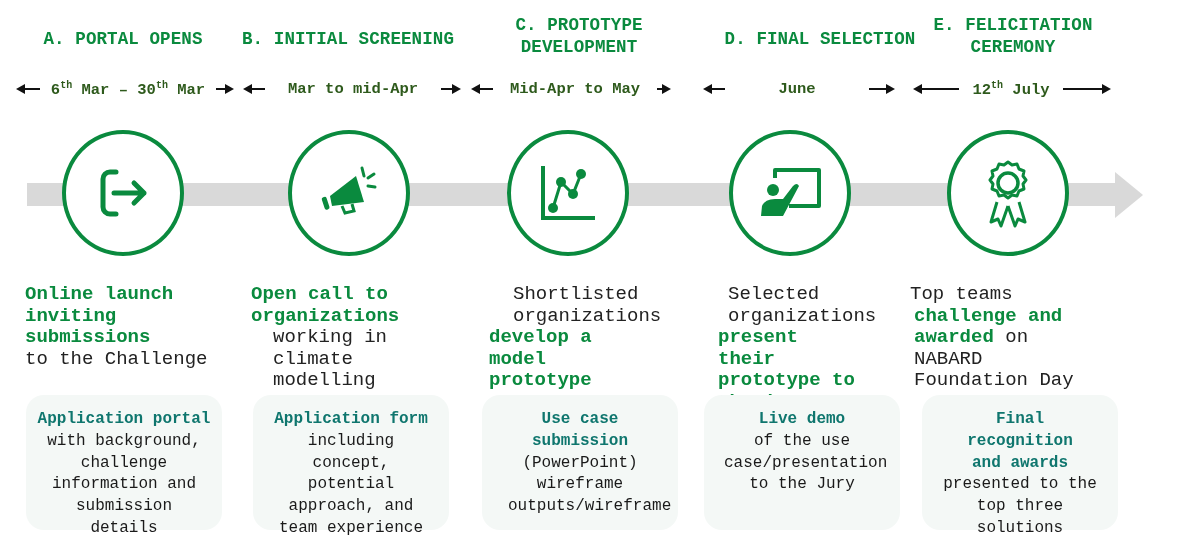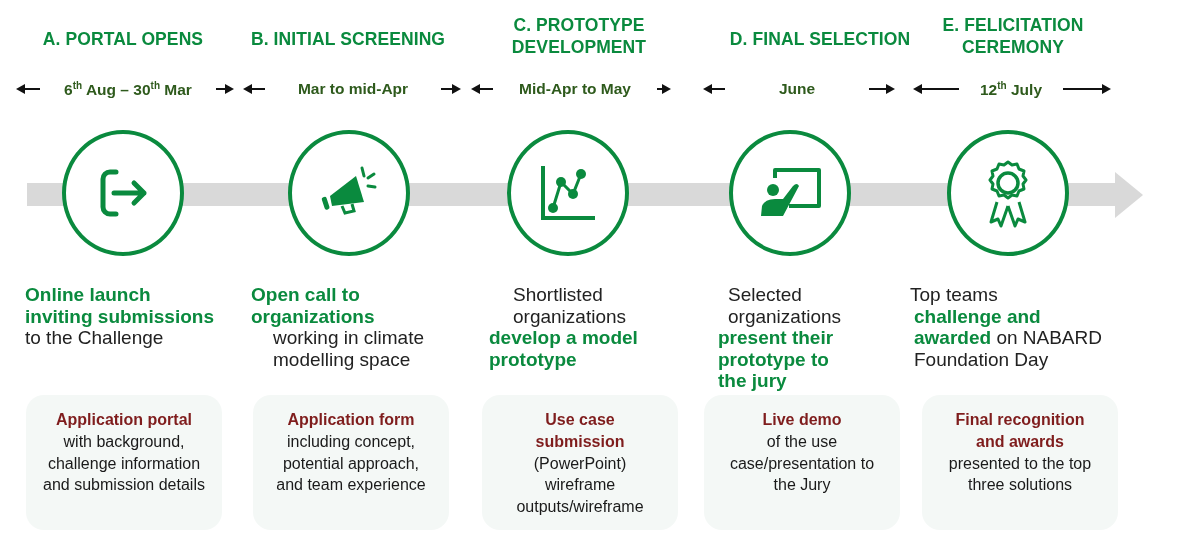--- a/index.html
+++ b/index.html
@@ -1,17 +1,17 @@
 <!DOCTYPE html>
 <html><head>
 <meta charset="utf-8">
 <style>
   html, body { margin:0; padding:0; background:#ffffff; }
   body { width:1200px; height:547px; position:relative; overflow:hidden; font-family:"Liberation Sans", sans-serif; }
-  .stage { position:absolute; left:0; top:0; width:1152px; height:547px; }
+  .stage { position:absolute; left:0; top:0; width:1152px; height:547px;font-family:Liberation Mono, monospace; }
 
   .title { position:absolute; width:220px; text-align:center; color:#0a8a3e; font-weight:bold; font-size:17.5px; line-height:22px; letter-spacing:0.1px; }
   .title.one { top:28px; }
   .title.two { top:14px; }
 
   .daterow { position:absolute; top:78px; height:22px; display:flex; align-items:center; justify-content:space-between; color:#2e5a1c; font-weight:bold; font-size:15.5px; }
   .daterow .lbl { white-space:nowrap; }
   .daterow sup { font-size:10px; vertical-align:6px; }
   .arr { display:inline-block; position:relative; height:12px; }
   .arr::before { content:""; position:absolute; top:5px; height:2px; background:#111; }
@@ -24,42 +24,42 @@
   .track { position:absolute; left:27px; top:183px; width:1090px; height:23px; background:#d9d9d9; }
   .track-head { position:absolute; left:1115px; top:172px; width:0; height:0; border-top:23px solid transparent; border-bottom:23px solid transparent; border-left:28px solid #d9d9d9; }
 
   .circle { position:absolute; top:130px; width:122px; height:126px; border:4px solid #0a8a3e; border-radius:50%; background:#fff; box-sizing:border-box; display:flex; align-items:center; justify-content:center; }
   .circle svg { width:74px; height:74px; }
 
   .desc { position:absolute; top:284px; width:200px; text-align:left; font-size:19px; line-height:21.5px; color:#222; }
   .desc .hl { color:#0a8a3e; font-weight:bold; }
 
   .card { position:absolute; top:395px; width:196px; height:135px; background:#f4f8f6; border-radius:18px; text-align:center; box-sizing:border-box; padding-top:14px; font-size:16px; line-height:21.8px; color:#1a1a1a; }
-  .card .hl { color:#7f1d1d; font-weight:bold; display:block; }
+  .card .hl { color:#0f766e; font-weight:bold; display:block; }
 </style>
 </head>
 <body>
 
 <div class="stage">
 
   <div class="title one" style="left:13px;">A. PORTAL OPENS</div>
   <div class="title one" style="left:238px;">B. INITIAL SCREENING</div>
   <div class="title two" style="left:469px;">
     <div>C. PROTOTYPE</div>
     <div>DEVELOPMENT</div>
   </div>
   <div class="title one" style="left:710px;">D. FINAL SELECTION</div>
   <div class="title two" style="left:903px;">
     <div>E. FELICITATION</div>
     <div>CEREMONY</div>
   </div>
 
   <div class="daterow" style="left:16px; width:218px;">
     <span class="arr left" style="width:24px;"></span>
-    <span class="lbl"><span>6</span><sup>th</sup><span> Aug – </span><span>30</span><sup>th</sup><span> Mar</span></span>
+    <span class="lbl"><span>6</span><sup>th</sup><span> Mar – </span><span>30</span><sup>th</sup><span> Mar</span></span>
     <span class="arr right" style="width:18px;"></span>
   </div>
 
   <div class="daterow" style="left:471px; width:200px;">
     <span class="arr left" style="width:22px;"></span>
     <span class="lbl">Mid-Apr to May</span>
     <span class="arr right" style="width:14px;"></span>
   </div>
 
   <div class="daterow" style="left:243px; width:218px;">

